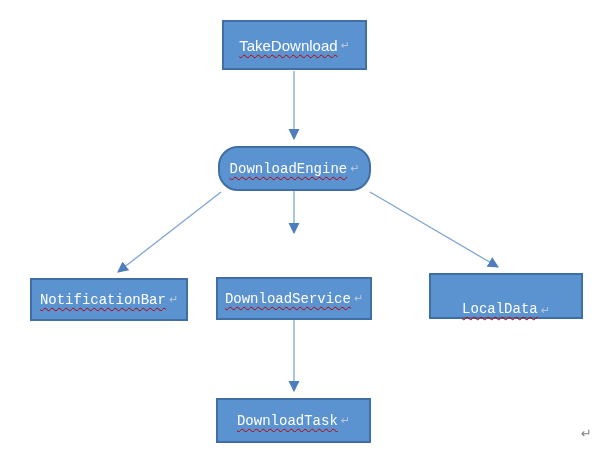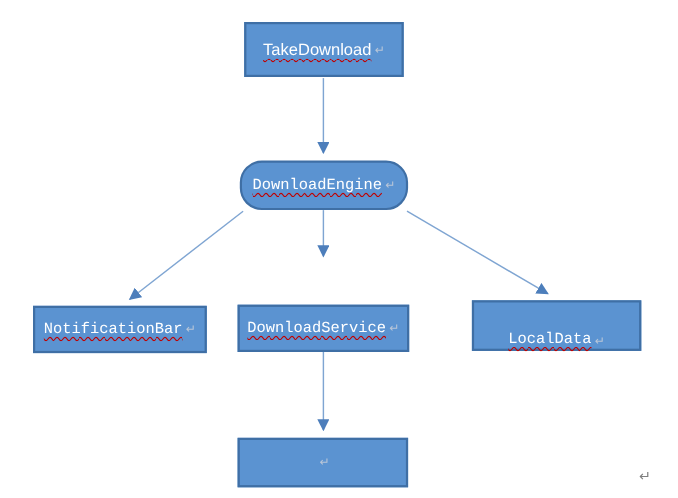--- a/index.html
+++ b/index.html
@@ -104,18 +104,19 @@
     <span class="label">NotificationBar</span>
     <span class="pmark">↵</span>
   </div>
 
   <div class="node mono" id="node-local-data">
     <span class="label">LocalData</span>
     <span class="pmark">↵</span>
   </div>
 
   <div class="node mono" id="node-download-task">
+    <span class="label">DownloadTask</span>
     <span class="pmark">↵</span>
   </div>
 
   <span class="page-return-mark">↵</span>
 
 </div>
 
 </body></html>

